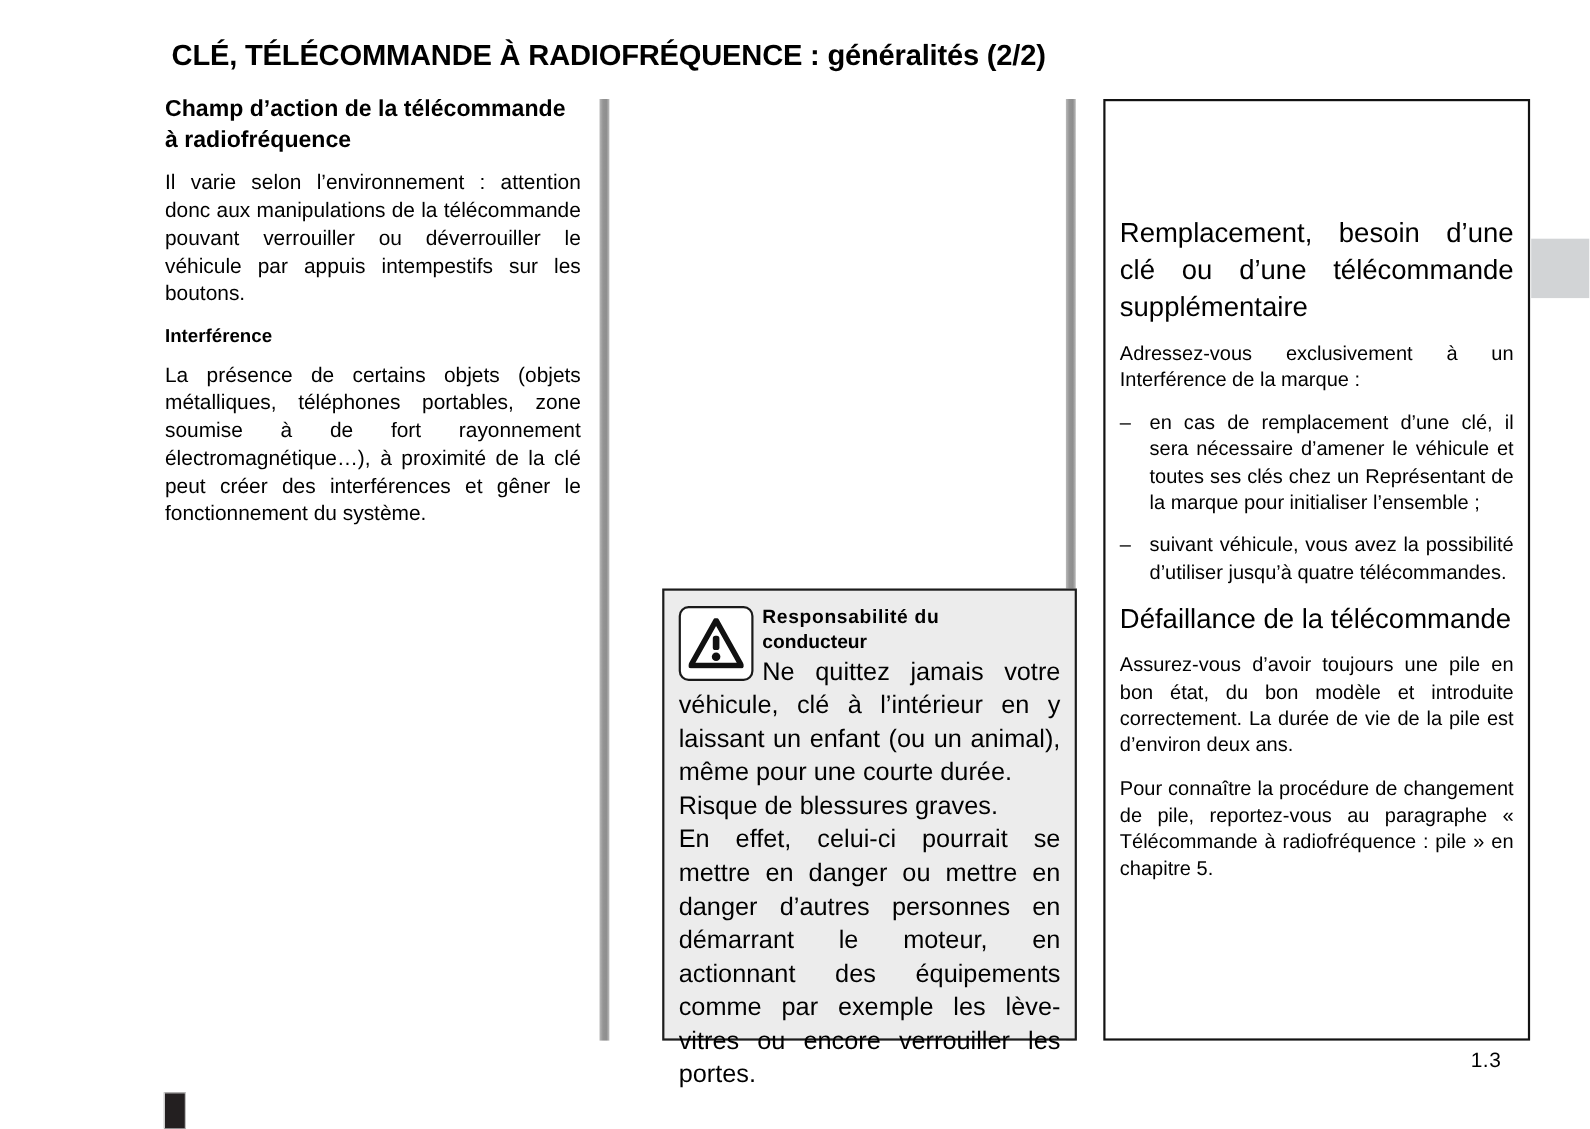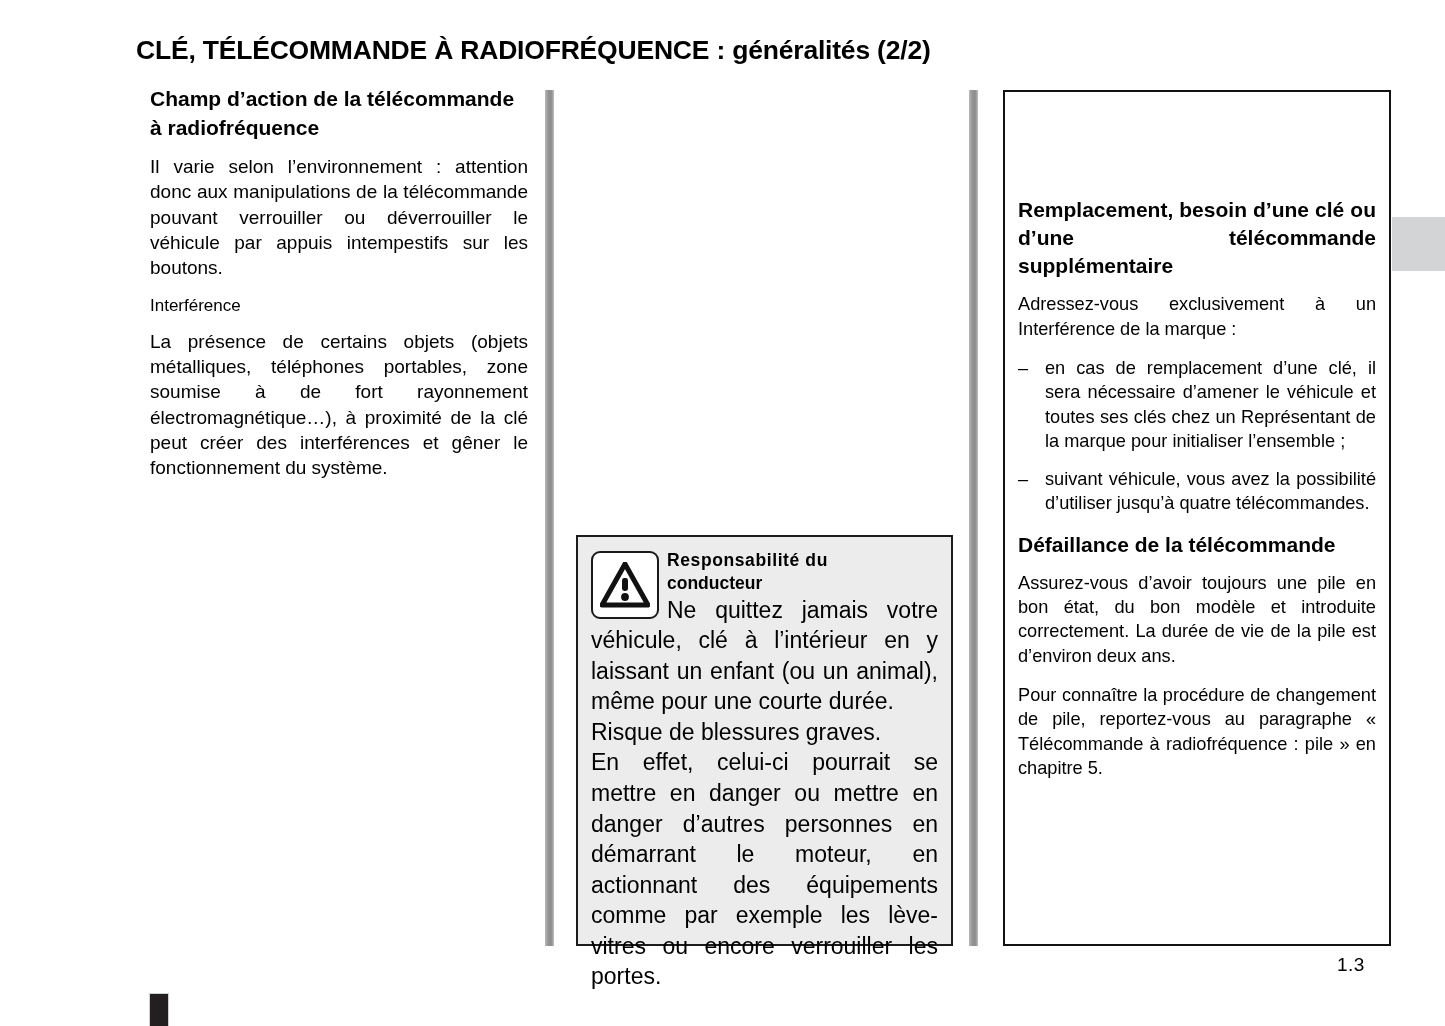--- a/index.html
+++ b/index.html
@@ -12,21 +12,21 @@
     height: 1026px;
     position: relative;
     font-family: "Liberation Sans", sans-serif;
     color: #000000;
     overflow: hidden;
   }
 
   
   #page-title {
     position: absolute;
-    left: 136px;
+    left: 156px;
     top: 36px;
     width: 1100px;
     font-size: 26.5px;
     font-weight: bold;
     letter-spacing: -0.2px;
     line-height: 1.1;
     white-space: nowrap;
   }
 
   
@@ -48,36 +48,36 @@
     width: 378px;
   }
   .sec-head {
     font-size: 21px;
     font-weight: bold;
     line-height: 1.38;
     margin: 0 0 11px 0;
   }
   .sub-head {
     font-size: 17px;
-    font-weight: normal;
+    font-weight: bold;
     line-height: 1.35;
     margin: 0 0 11px 0;
   }
   .body-text {
     font-size: 19px;
     line-height: 1.335;
     margin: 0 0 14px 0;
     text-align: justify;
   }
   .body-text:last-child { margin-bottom: 17px; }
 
   
   #warning-box {
     position: absolute;
-    left: 576px;
+    left: 602px;
     top: 535px;
     width: 377px;
     height: 411px;
     box-sizing: border-box;
     border: 2px solid #1c1c1c;
     background: #ececec;
     padding: 12px 13px 10px 13px;
   }
   #warning-icon {
     float: left;
@@ -120,22 +120,22 @@
     border: 2.5px solid #121212;
     background: #ffffff;
   }
   #right-content {
     position: absolute;
     left: 1018px;
     top: 196px;
     width: 358px;
   }
   .r-head {
-    font-size: 21px;
-    font-weight: bold;
+    font-size: 25px;
+    font-weight: normal;
     line-height: 1.34;
     text-align: justify;
     margin: 0 0 12px 0;
   }
   .r-head.nojust { text-align: left; }
   .r-text {
     font-size: 18.2px;
     line-height: 1.335;
     text-align: justify;
     margin: 0 0 15px 0;

